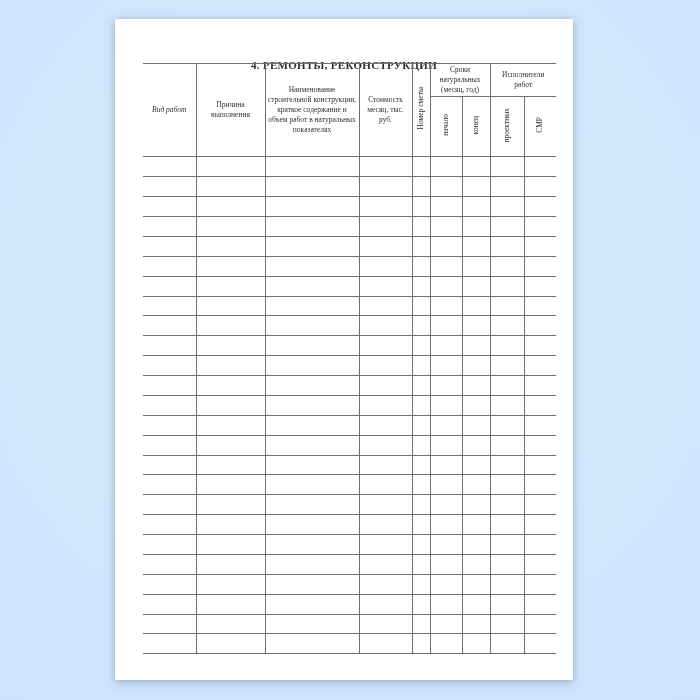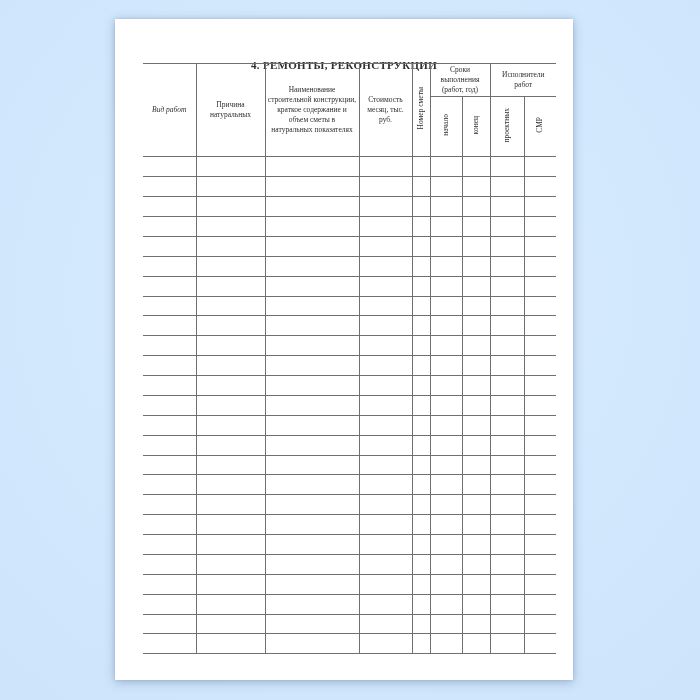--- a/index.html
+++ b/index.html
@@ -88,25 +88,25 @@
         <col style="width:53px">
         <col style="width:18px">
         <col style="width:32px">
         <col style="width:28px">
         <col style="width:34px">
         <col style="width:32px">
       </colgroup>
       <thead>
         <tr class="hdr-group">
           <th rowspan="2" class="first">Вид работ</th>
-          <th rowspan="2">Причина натуральных</th>
-          <th rowspan="2">Наименование строительной конструкции, краткое содержание и объем сметы в натуральных показателях</th>
+          <th rowspan="2">Причина выполнения</th>
+          <th rowspan="2">Наименование строительной конструкции, краткое содержание и объем работ в натуральных показателях</th>
           <th rowspan="2">Стоимость месяц, тыс. руб.</th>
           <th rowspan="2"><span class="vert">Номер сметы</span></th>
-          <th colspan="2">Сроки выполнения (работ, год)</th>
+          <th colspan="2">Сроки натуральных (месяц, год)</th>
           <th colspan="2" class="last">Исполнители работ</th>
         </tr>
         <tr class="hdr-sub">
           <th><span class="vert">начало</span></th>
           <th><span class="vert">конец</span></th>
           <th><span class="vert">проектных</span></th>
           <th class="last"><span class="vert">СМР</span></th>
         </tr>
       </thead>
       <tbody>

